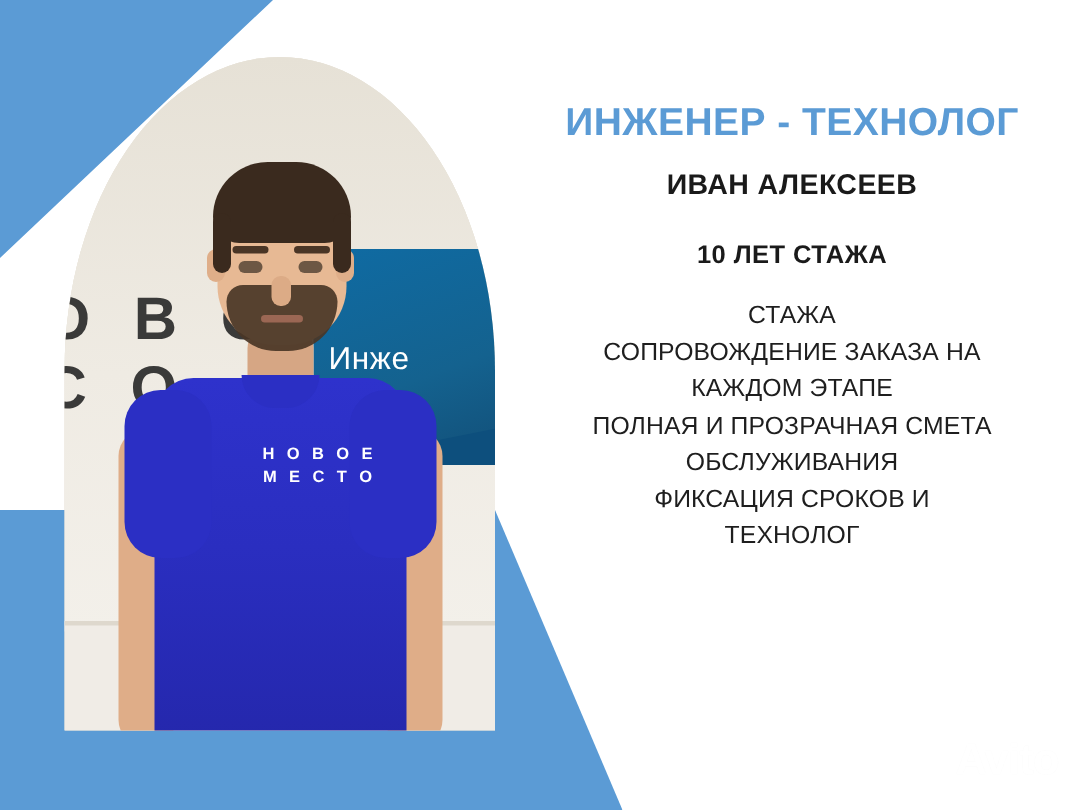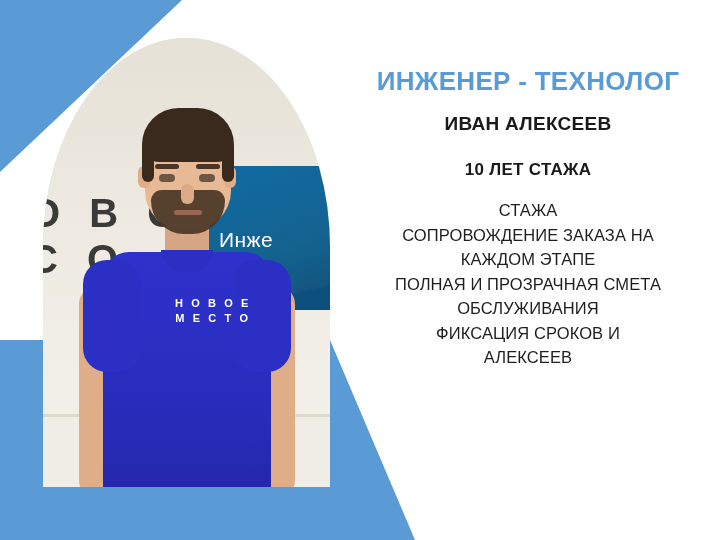--- a/index.html
+++ b/index.html
@@ -432,21 +432,21 @@
     <div class="name">ИВАН АЛЕКСЕЕВ</div>
     <div class="experience">10 ЛЕТ СТАЖА</div>
 
     <div class="bullets">
       <span class="line">СТАЖА</span>
       <span class="line">СОПРОВОЖДЕНИЕ ЗАКАЗА НА</span>
       <span class="line">КАЖДОМ ЭТАПЕ</span>
       <span class="line">ПОЛНАЯ И ПРОЗРАЧНАЯ СМЕТА</span>
       <span class="line">ОБСЛУЖИВАНИЯ</span>
       <span class="line">ФИКСАЦИЯ СРОКОВ И</span>
-      <span class="line">АЛЕКСЕЕВ</span>
+      <span class="line">ТЕХНОЛОГ</span>
     </div>
   </div>
 
   <div class="watermark">
     <span class="wm-dots">
       <svg width="26" height="26" viewBox="0 0 26 26" aria-hidden="true">
         <circle cx="6.5" cy="7" r="5.5" fill="#ffffff"></circle>
         <circle cx="18.5" cy="6" r="4" fill="#ffffff"></circle>
         <circle cx="7" cy="19" r="4" fill="#ffffff"></circle>
         <circle cx="18.5" cy="18" r="6" fill="#ffffff"></circle>

